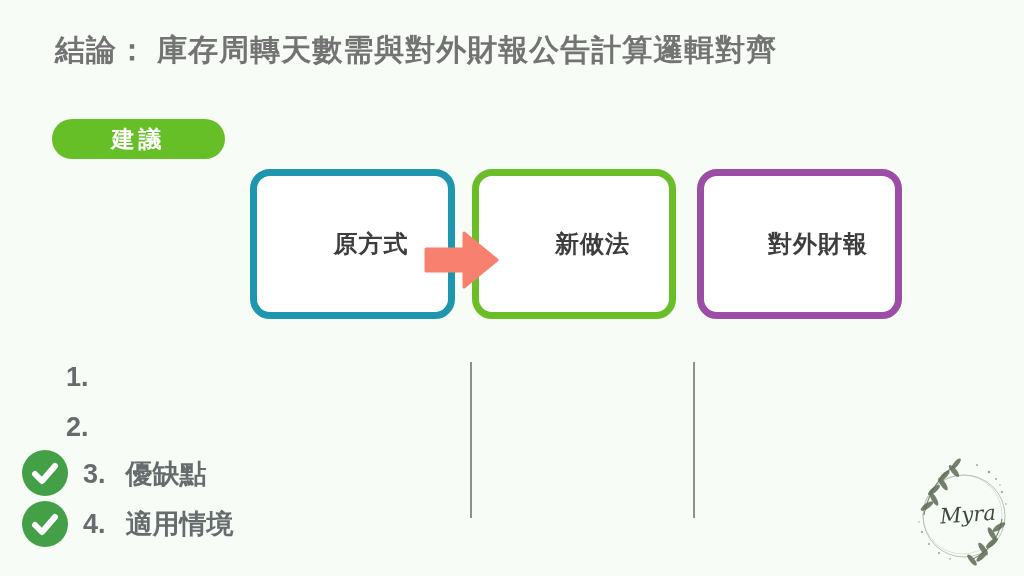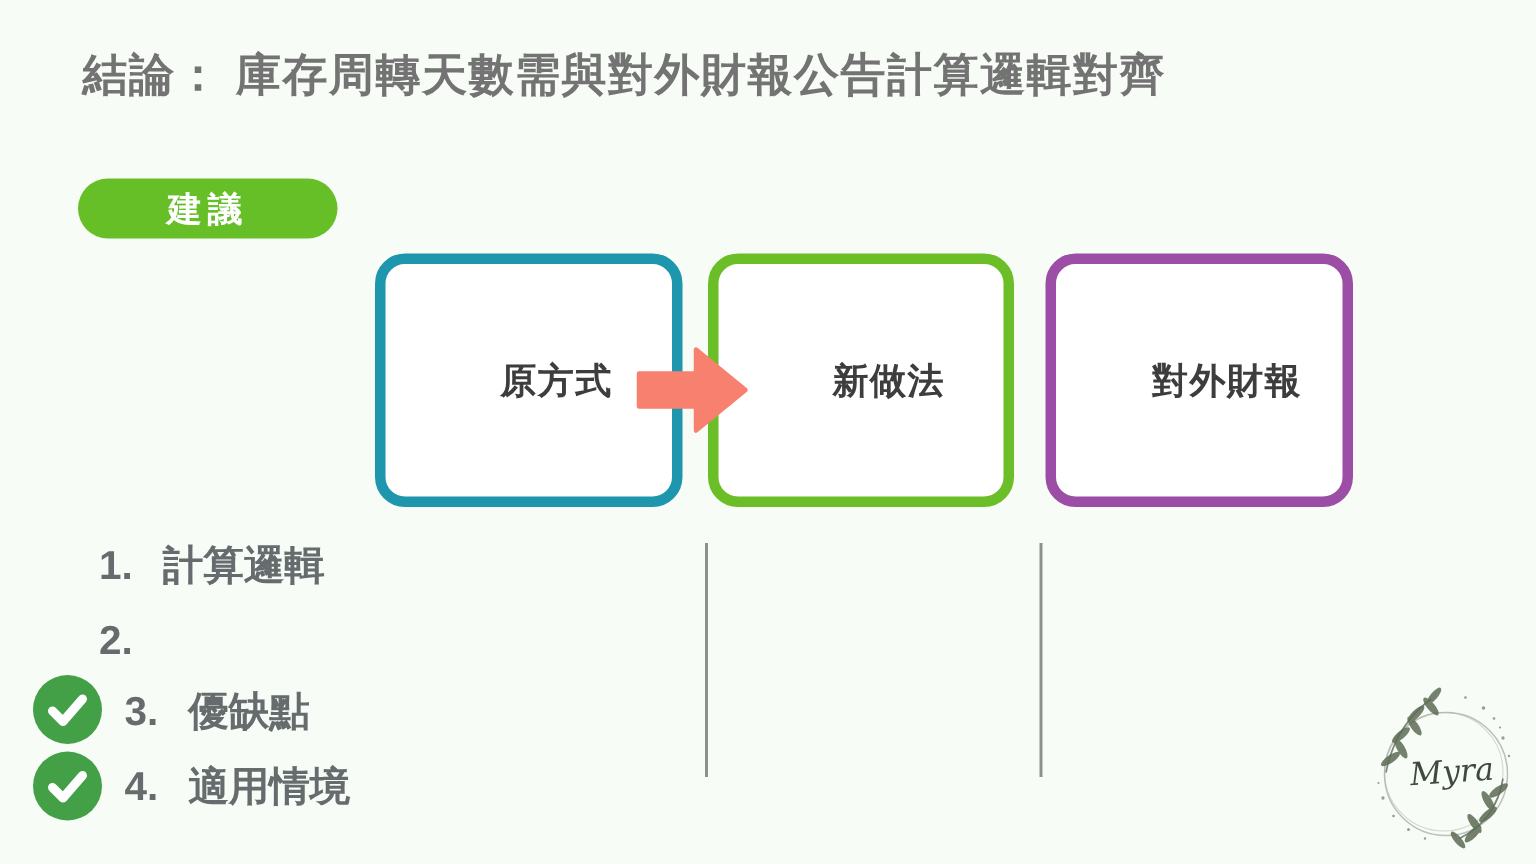--- a/index.html
+++ b/index.html
@@ -16,21 +16,21 @@
     color:#737373;white-space:nowrap;
   }
   .badge{
     position:absolute;left:52px;top:119px;
     width:173px;height:40px;border-radius:20px;
     background:#66bf27;color:#ffffff;
     display:flex;align-items:center;justify-content:center;
     font-size:23px;font-weight:700;letter-spacing:4px;
   }
   .flow-box{
-    position:absolute;top:169px;width:205px;height:169px;
+    position:absolute;top:169px;width:205px;height:150px;
     box-sizing:border-box;background:#ffffff;
     border:7px solid #000;border-radius:20px;
     display:flex;align-items:center;justify-content:center;
     font-size:24px;font-weight:700;color:#3d3d3d;letter-spacing:1px;padding-left:37px;
   }
   .box-original{left:250px;border-color:#1e96ae;}
   .box-new{left:472px;width:204px;border-color:#6cbe28;}
   .box-external{left:697px;border-color:#9c4da5;}
   .arrow{position:absolute;left:424px;top:230px;z-index:5;}
   .divider{
@@ -87,21 +87,20 @@
   <svg class="arrow" width="76" height="62" viewBox="0 0 76 62">
     <polygon points="2,19 40,19 40,3 73,30 40,57 40,41 2,41" fill="#f8806f" stroke="#f8806f" stroke-width="3" stroke-linejoin="round"></polygon>
   </svg>
 
   <div class="divider divider-1"></div>
   <div class="divider divider-2"></div>
 
   <div>
     <div class="list-row row-1">
       <span class="row-num">1.</span>
-      <span>計算邏輯</span>
     </div>
     <div class="list-row row-2">
       <span class="row-num">2.</span>
     </div>
     <div class="check check-3">
       <svg width="46" height="46" viewBox="0 0 46 46">
         <polyline points="13,24 20,31 33,16" fill="none" stroke="#ffffff" stroke-width="6" stroke-linecap="round" stroke-linejoin="round"></polyline>
       </svg>
     </div>
     <div class="list-row row-3">

